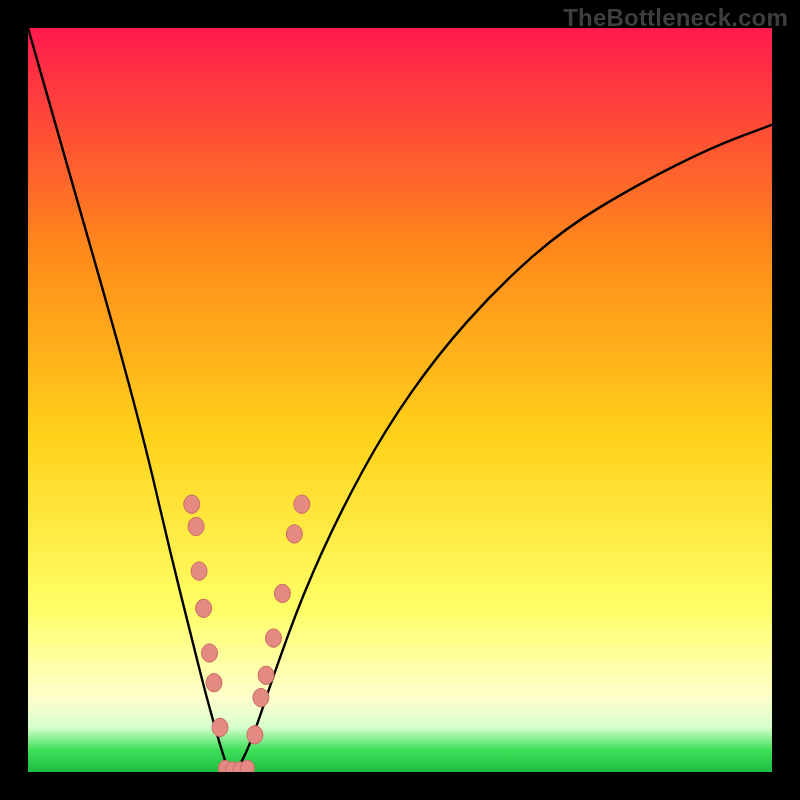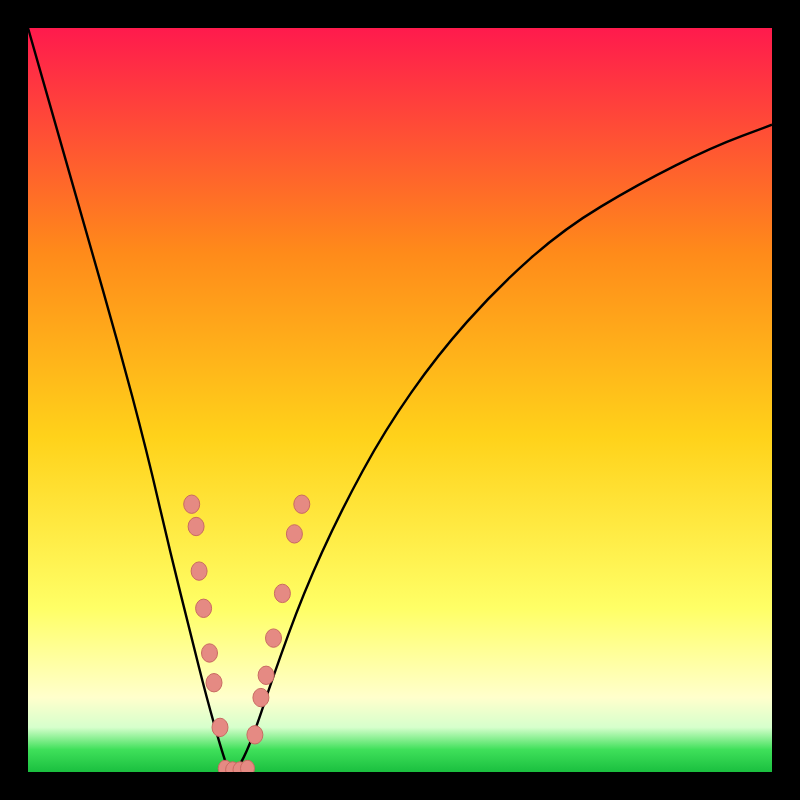--- a/index.html
+++ b/index.html
@@ -32,20 +32,21 @@
     font-size: 24px;
     font-weight: 600;
     letter-spacing: 0.2px;
     font-family: Arial, Helvetica, sans-serif;
   }
 </style>
 </head>
 <body>
 
 <div class="frame">
+  <div class="watermark">TheBottleneck.com</div>
 
   <div class="plot">
     <svg id="chart-svg" width="744" height="744" viewBox="0 0 744 744">
       <defs>
         <linearGradient id="bg-grad" x1="0" y1="0" x2="0" y2="1">
           <stop id="g0" offset="0%" stop-color="#ff1a4d"></stop>
           <stop id="g1" offset="30%" stop-color="#ff8a1a"></stop>
           <stop id="g2" offset="55%" stop-color="#ffd21a"></stop>
           <stop id="g3" offset="78%" stop-color="#ffff66"></stop>
           <stop id="g4" offset="90%" stop-color="#ffffcc"></stop>

